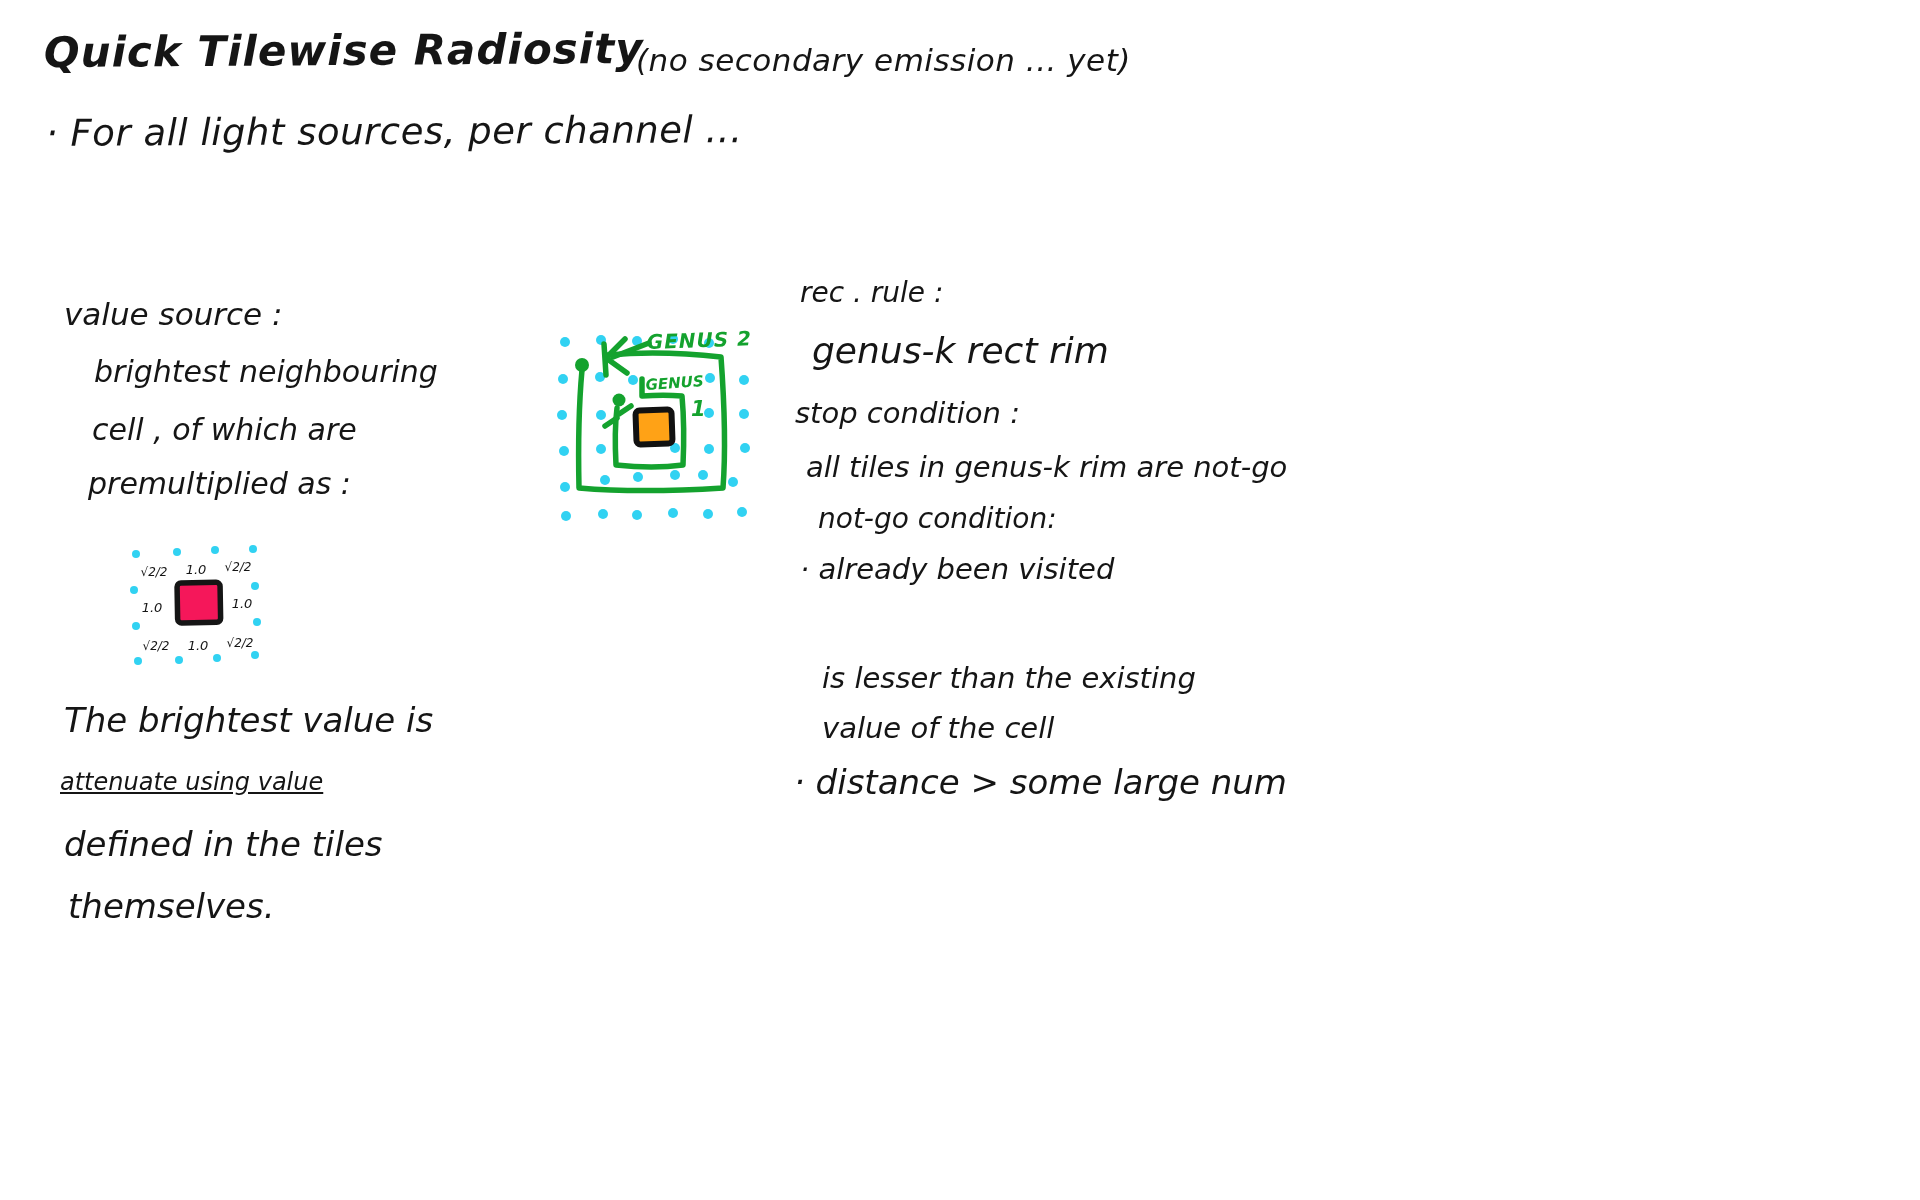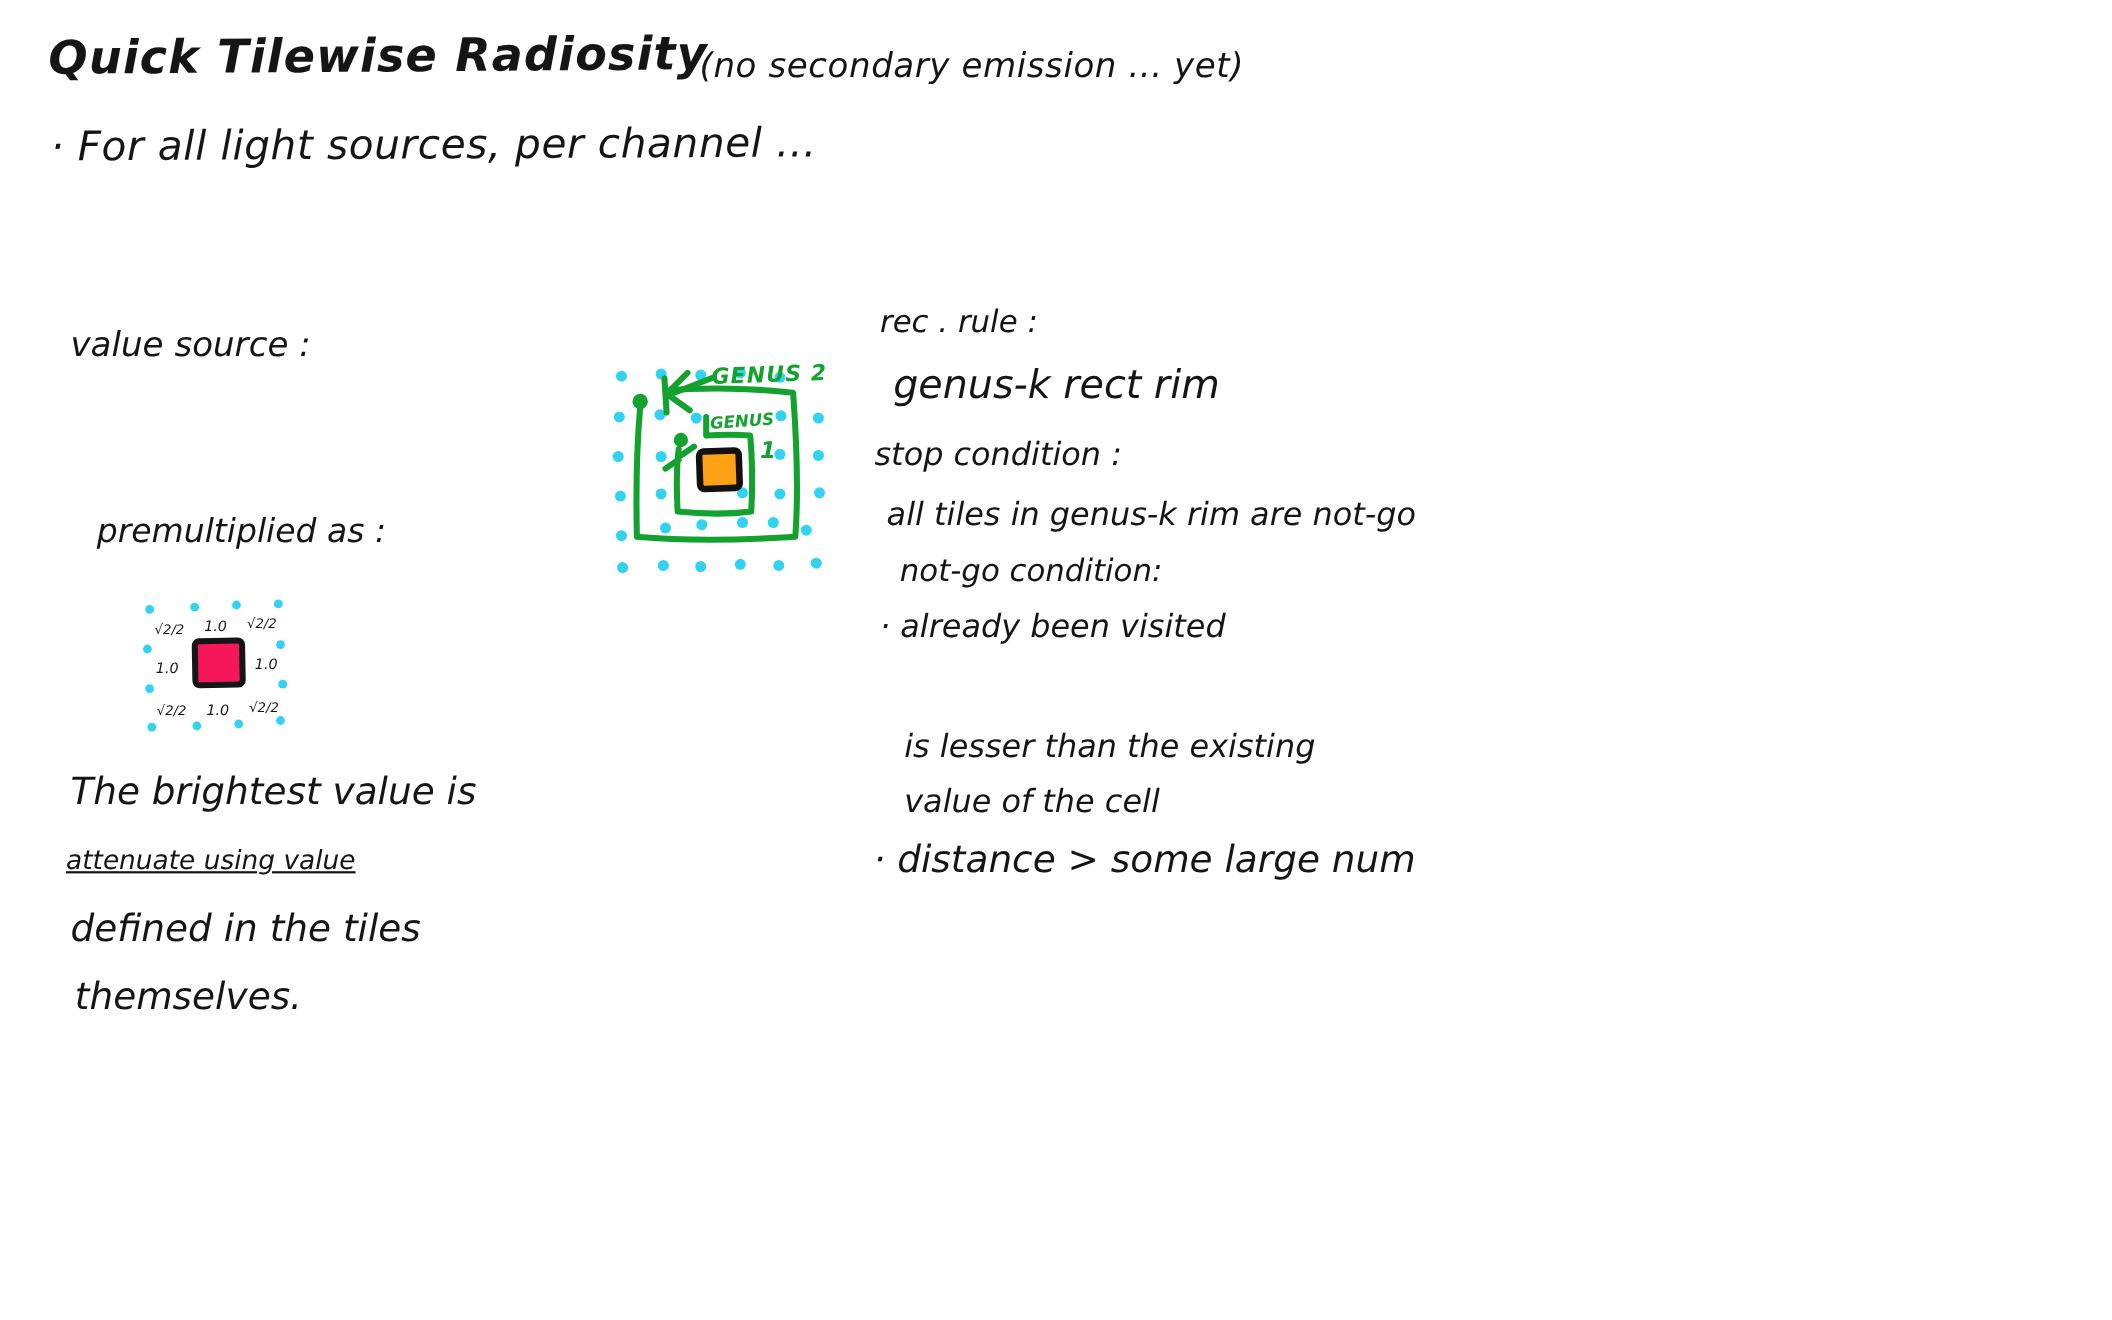--- a/index.html
+++ b/index.html
@@ -50,20 +50,22 @@
 <body>
 
 <div id="canvas">
 
   <div class="abs title-main">Quick Tilewise Radiosity</div>
   <div class="abs title-aside">(no secondary emission ... yet)</div>
 
   <div class="abs intro">· For all light sources, per channel ...</div>
 
   <div class="abs vs1">value source :</div>
+  <div class="abs vs2">brightest neighbouring</div>
+  <div class="abs vs3">cell , of which are</div>
   <div class="abs vs4">premultiplied as :</div>
 
   <svg id="premult-grid-svg" width="180" height="155" viewBox="0 0 180 155">
     <g>
       <circle class="dot" cx="16" cy="16" r="4"></circle>
         <circle class="dot" cx="57" cy="14" r="4"></circle>
       <circle class="dot" cx="95" cy="12" r="4"></circle>
         <circle class="dot" cx="133" cy="11" r="4"></circle>
       <circle class="dot" cx="14" cy="52" r="4"></circle>
         <circle class="dot" cx="135" cy="48" r="4"></circle>

